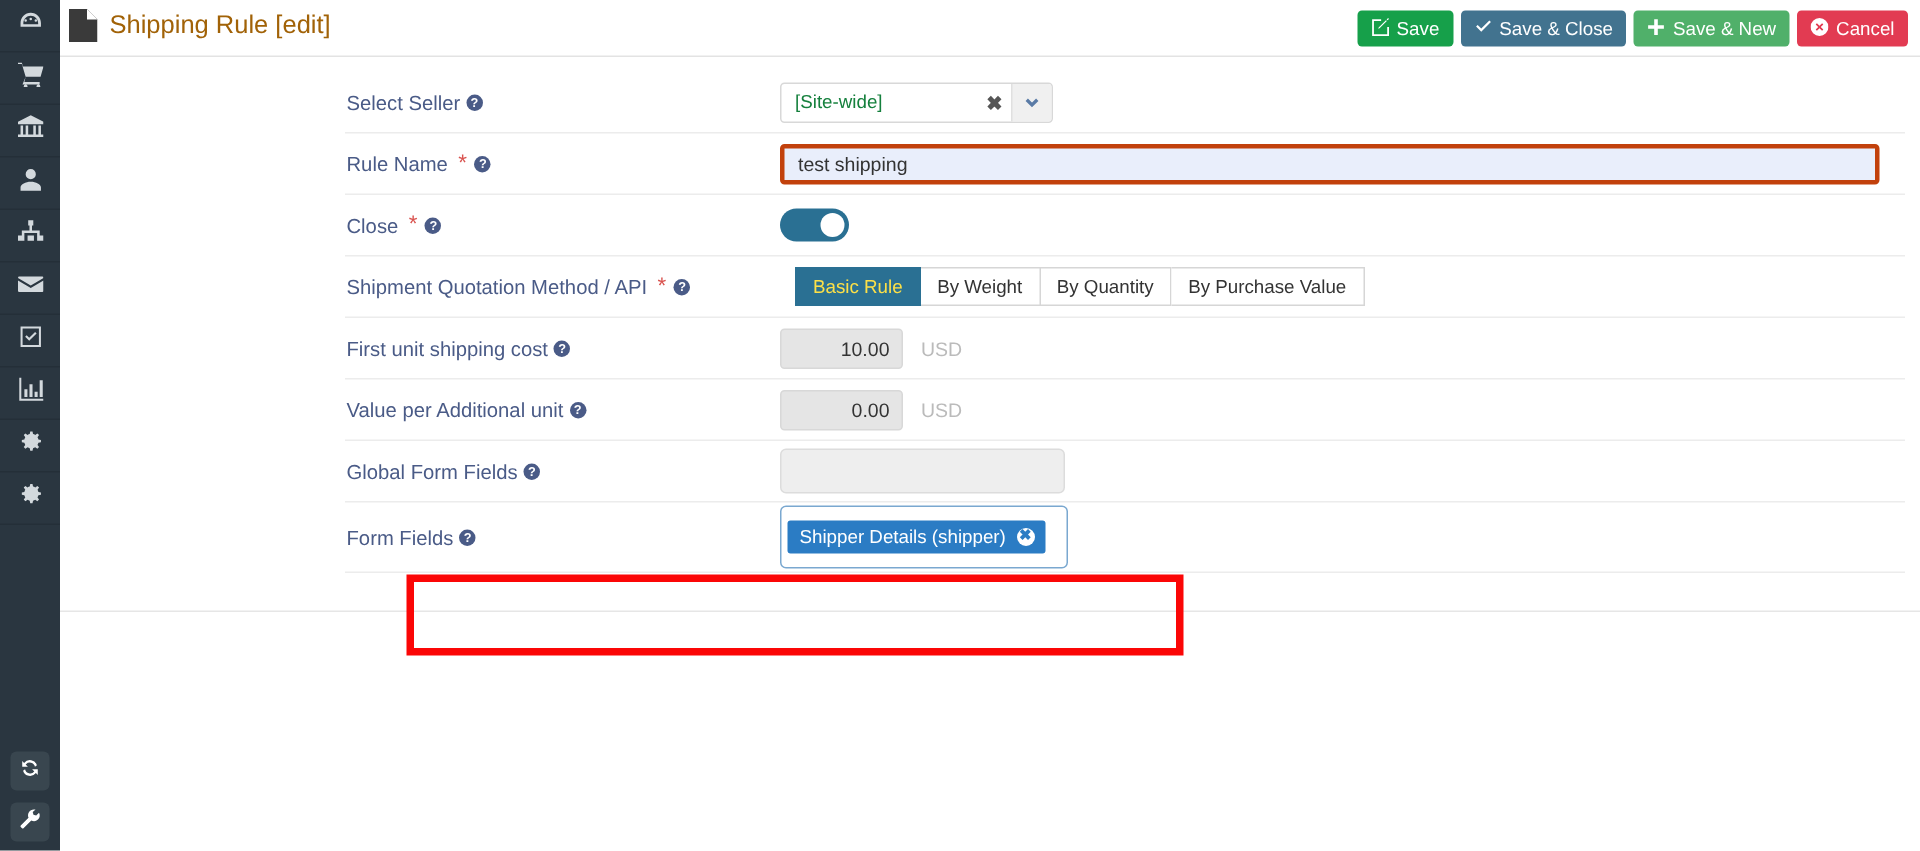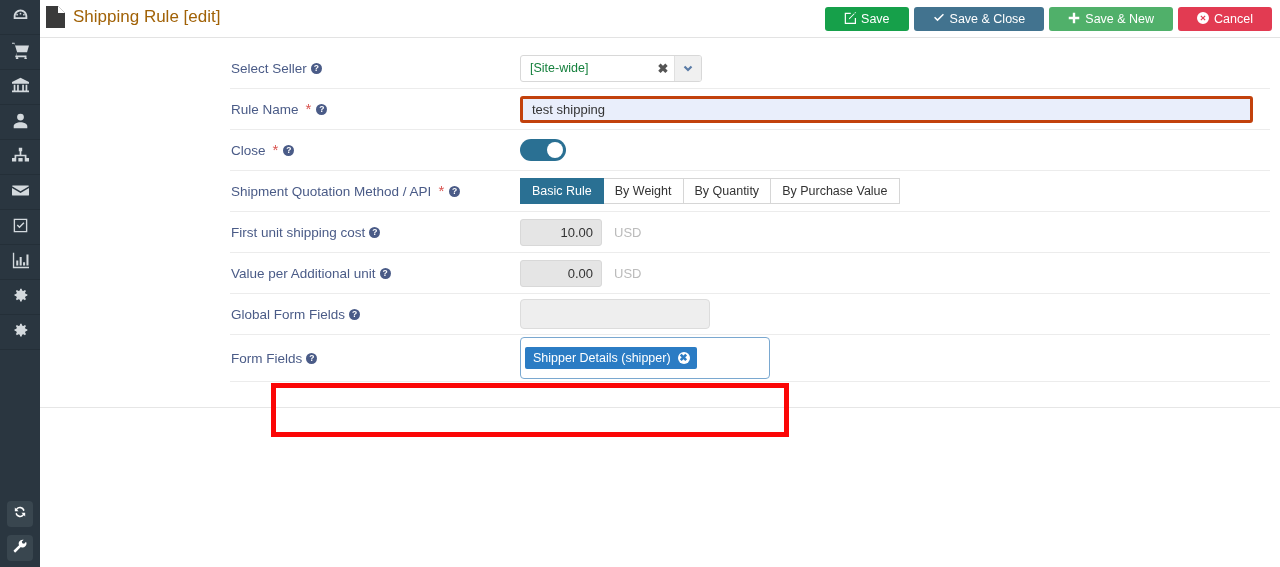--- a/index.html
+++ b/index.html
@@ -55,21 +55,21 @@
     line-height: 26px; white-space: nowrap;
   }
   #header-actions {
     position: absolute; right: 8px; top: 7px;
     display: flex; gap: 5px;
   }
   .hbtn {
     height: 24px; border: none; border-radius: 3px;
     color: #ffffff; font-size: 12.5px;
     font-family: "Liberation Sans", sans-serif;
-    padding: 0 19px; cursor: pointer;
+    padding: 0 9px; cursor: pointer;
     display: flex; align-items: center; gap: 5px;
     white-space: nowrap;
   }
   .hbtn svg { width: 12px; height: 12px; fill: #ffffff; flex: none; }
 
   
   #panel {
     position: absolute; left: 40px; top: 38px;
     width: 1240px; height: 370px;
     background: #ffffff;
@@ -157,41 +157,41 @@
 
   
   .seg { display: flex; }
   .segbtn {
     height: 26px; padding: 0 11px;
     font-size: 12.5px; color: #333;
     background: #fff; border: 1px solid #d6d6d6; border-left: none;
     display: flex; align-items: center; cursor: pointer; white-space: nowrap;
   }
   .segbtn:first-child { border-left: 1px solid #2a7093; }
-  .segbtn.on { background: #2a7093; color: #ffffff; border-color: #2a7093; }
+  .segbtn.on { background: #2a7093; color: #fde047; border-color: #2a7093; margin-left: 10px; }
 
   
   .ninput {
     width: 82px; height: 27px;
     border: 1px solid #d8d8d8; border-radius: 3px;
     text-align: right; padding-right: 8px;
     font-size: 13px; color: #333; background: #e5e5e5;
     font-family: "Liberation Sans", sans-serif;
   }
   .unit { margin-left: 12px; font-size: 13px; color: #bbbbbb; }
 
   
   .dinput {
     width: 190px; height: 30px;
     background: #eeeeee; border: 1px solid #dcdcdc; border-radius: 4px;
   }
 
   
   .tagbox {
-    width: 250px; min-height: 30px;
+    width: 192px; min-height: 30px;
     border: 1px solid #7aa8d0; border-radius: 4px;
     background: #fff; display: flex; align-items: flex-end;
     padding: 9px 4px;
   }
   .tag {
     background: #2b7cc4; color: #fff;
     height: 22px; border-radius: 2px;
     display: flex; align-items: center; gap: 7px;
     padding: 0 7px 0 8px; font-size: 12.5px; white-space: nowrap;
   }

